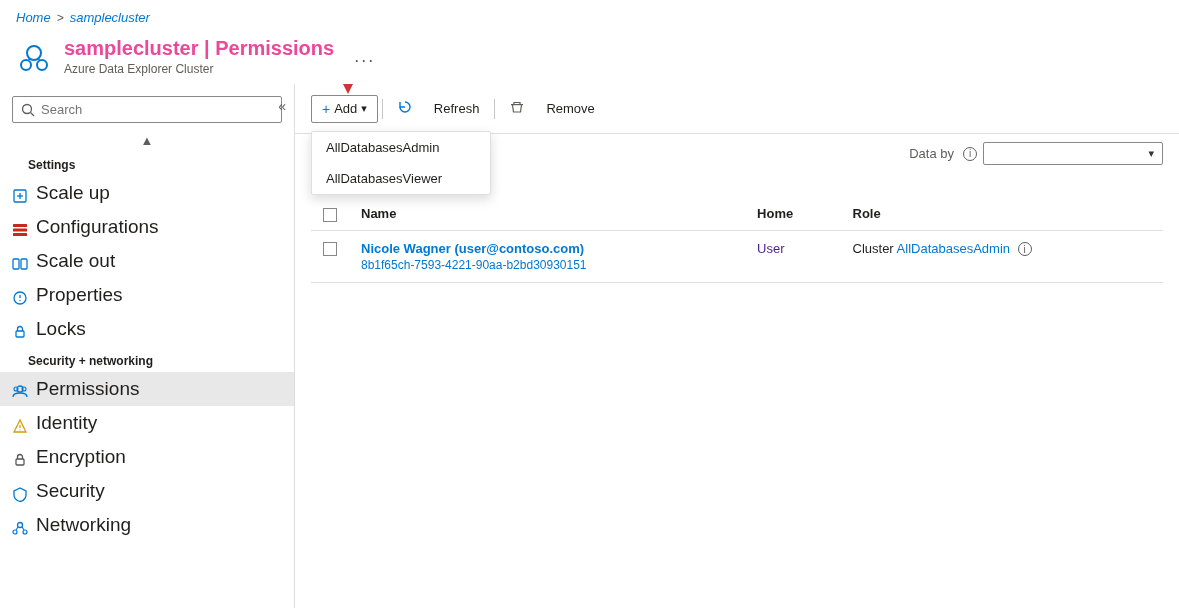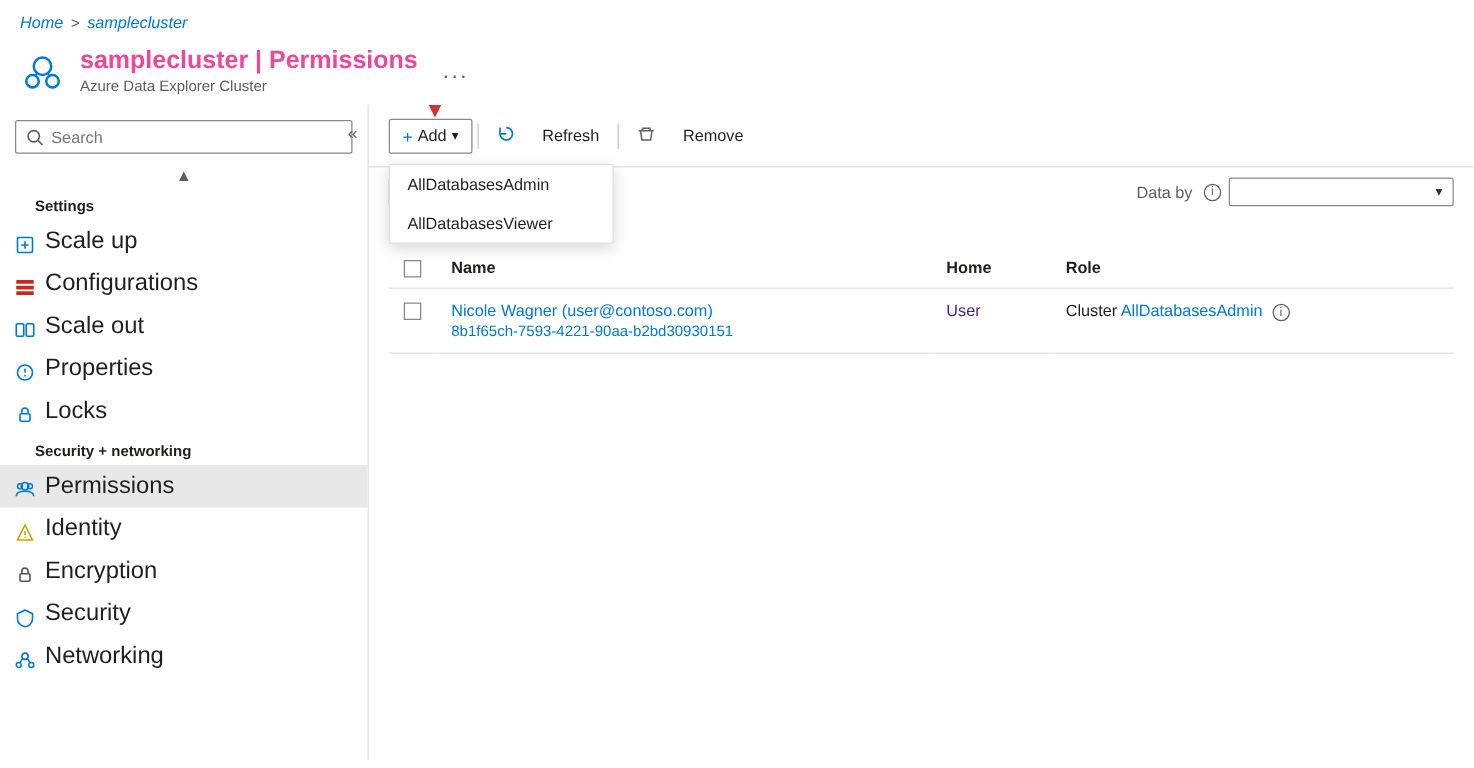--- a/index.html
+++ b/index.html
@@ -52,21 +52,21 @@
 
     
     .sub-label { font-size: 12px; color: #0078d4; padding: 4px 16px 8px; }
 
     
     .table-container { padding: 0 16px; }
     .permissions-table { width: 100%; border-collapse: collapse; }
     .permissions-table th { text-align: left; font-size: 13px; font-weight: 600; padding: 8px 12px; border-bottom: 1px solid #e1dfdd; color: #201f1e; }
     .permissions-table td { padding: 10px 12px; font-size: 13px; border-bottom: 1px solid #e1dfdd; vertical-align: top; }
     .permissions-table .checkbox-col { width: 32px; }
-    .name-primary { color: #0078d4; }
+    .name-primary { color: #0078d4; font-weight: bold; }
     .name-secondary { color: #0078d4; font-size: 12px; margin-top: 2px; }
     .type-cell { color: #4c1d95; }
     .role-cell { color: #201f1e; }
     .role-link { color: #0078d4; }
 
     
     .cb { width: 14px; height: 14px; border: 1px solid #8a8886; display: inline-block; vertical-align: middle; }
 
     
     .svg-icon { display: inline-flex; align-items: center; justify-content: center; }

